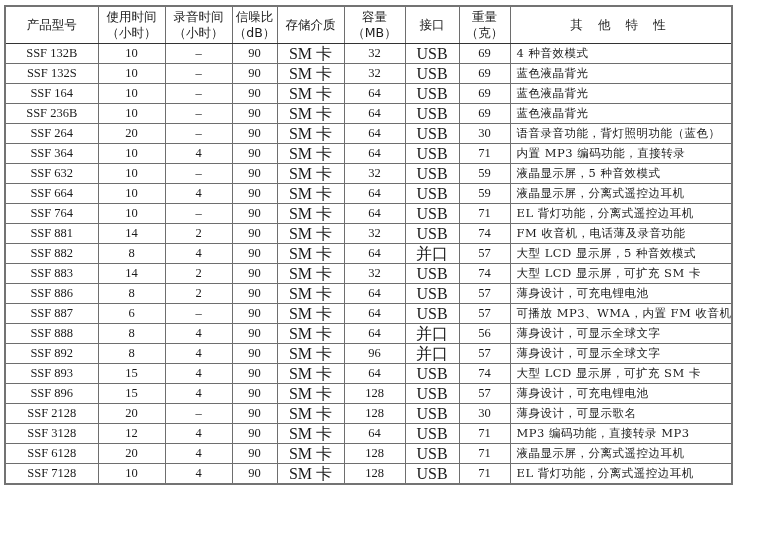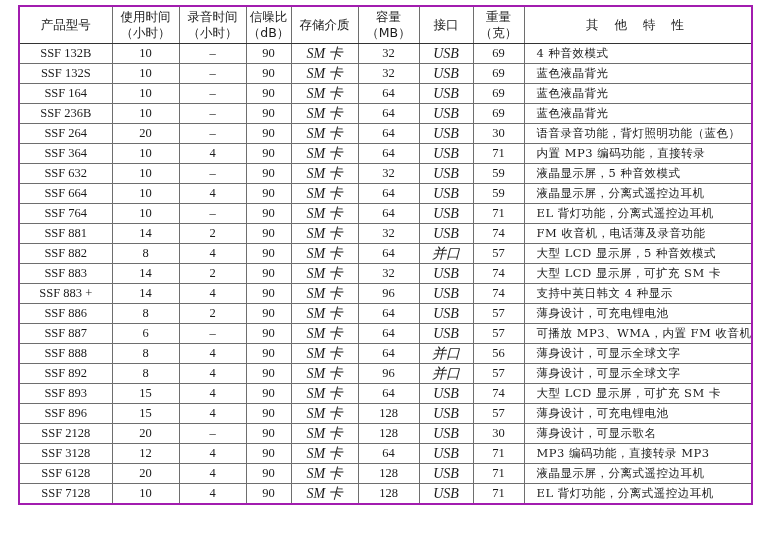--- a/index.html
+++ b/index.html
@@ -1,28 +1,28 @@
 <!DOCTYPE html>
 <html><head>
 <meta charset="utf-8">
 <style>
   html, body { margin: 0; padding: 0; background: #ffffff; }
   body { width: 768px; height: 550px; position: relative; overflow: hidden;
          font-family: "Liberation Serif", "DejaVu Serif", serif; color: #1a1a1a; }
-  table.spec { position: absolute; left: 18px; top: 5px; border-collapse: collapse;
-               border: 2px solid #a21caf; table-layout: fixed; }
+  table.spec { position: absolute; left: 4px; top: 5px; border-collapse: collapse;
+               border: 2px solid #737373; table-layout: fixed; }
   table.spec th, table.spec td { border: 1px solid #6e6e6e; padding: 0; }
   table.spec th { height: 36px; font-family: "DejaVu Sans", "Liberation Sans", sans-serif;
                   font-weight: normal; font-size: 12.5px; line-height: 16px; text-align: center;
                   vertical-align: middle; color: #1a1a1a; border-bottom: 1.5px solid #333; }
   table.spec td { height: 19px; font-size: 12.5px; text-align: center; vertical-align: middle;
                   line-height: 19px; white-space: nowrap; }
-  table.spec td.feat { text-align: left; padding-left: 12px; letter-spacing: 0.5px;
+  table.spec td.feat { text-align: left; padding-left: 6px; letter-spacing: 0.5px;
                        font-family: "DejaVu Serif", "Liberation Serif", serif; font-size: 11.5px; }
-  table.spec td.media, table.spec td.iface { font-size: 14px; font-style: italic; }
+  table.spec td.media, table.spec td.iface { font-size: 16px; }
   .col-model { width: 93px; }
   .col-use { width: 67px; }
   .col-rec { width: 67px; }
   .col-snr { width: 45px; }
   .col-media { width: 67px; }
   .col-cap { width: 61px; }
   .col-iface { width: 54px; }
   .col-wt { width: 51px; }
   .col-feat { width: 214px; }
 </style>
@@ -66,21 +66,21 @@
           <div>（MB）</div>
         </th>
         <th>
           <div>接口</div>
         </th>
         <th>
           <div>重量</div>
           <div>（克）</div>
         </th>
         <th>
-          <div style="letter-spacing: 6px;">其 他 特 性</div>
+          <div style="letter-spacing: 6px; font-family: Liberation Serif, serif;">其 他 特 性</div>
         </th>
       </tr>
   </thead>
   <tbody id="table-body">
       <tr>
         <td>SSF 132B</td>
         <td>10</td>
         <td>–</td>
         <td>90</td>
         <td class="media">SM 卡</td>
@@ -202,31 +202,20 @@
       <tr>
         <td>SSF 883</td>
         <td>14</td>
         <td>2</td>
         <td>90</td>
         <td class="media">SM 卡</td>
         <td>32</td>
         <td class="iface">USB</td>
         <td>74</td>
         <td class="feat">大型 LCD 显示屏，可扩充 SM 卡</td>
-      </tr>
-      <tr>
-        <td>SSF 883 +</td>
-        <td>14</td>
-        <td>4</td>
-        <td>90</td>
-        <td class="media">SM 卡</td>
-        <td>96</td>
-        <td class="iface">USB</td>
-        <td>74</td>
-        <td class="feat">支持中英日韩文 4 种显示</td>
       </tr>
       <tr>
         <td>SSF 886</td>
         <td>8</td>
         <td>2</td>
         <td>90</td>
         <td class="media">SM 卡</td>
         <td>64</td>
         <td class="iface">USB</td>
         <td>57</td>

